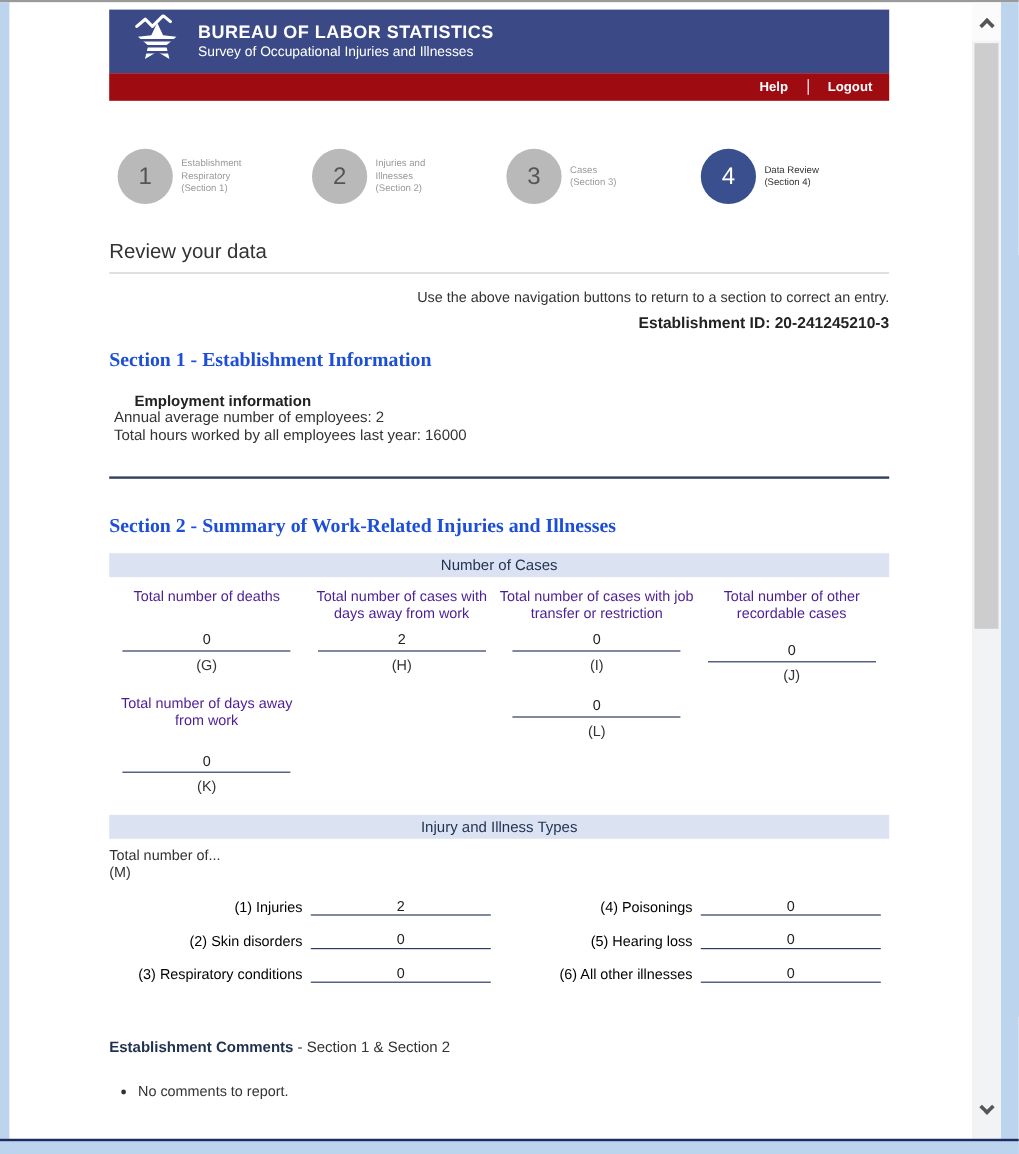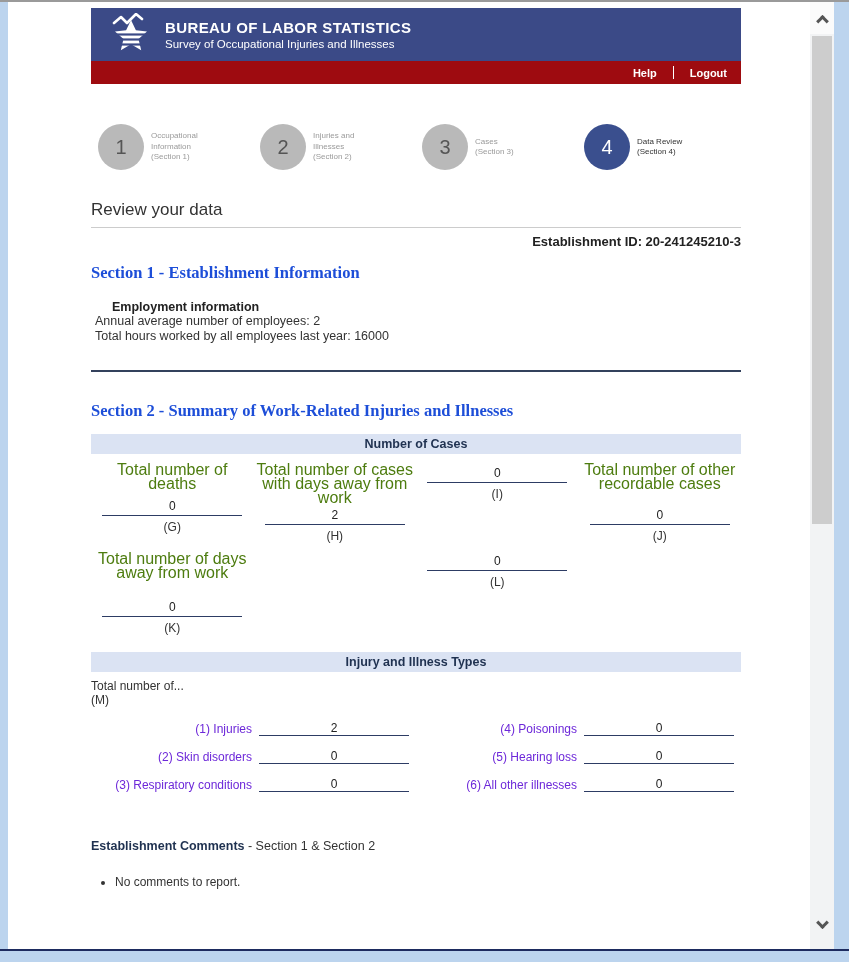--- a/index.html
+++ b/index.html
@@ -51,42 +51,42 @@
   .divider { border:none; border-top:2px solid #33415c; }
 
   
   .s1-title { margin-top:14px; }
   .emp-head { margin-top:17px; font-size:12.5px; font-weight:bold; color:#222;padding-left:21px; }
   .emp-line { font-size:12.5px; color:#333; line-height:15px; margin-left:4px; }
   .div-1 { margin-top:26px; }
 
   
   .s2-title { margin-top:29px; }
-  .band { margin-top:13px; background:#dbe3f3; color:#1f3150; font-weight:bold; font-size:12.5px;
+  .band { margin-top:13px; background:#dbe3f3; color:#1f3150; font-weight:normal; font-size:12.5px;
           text-align:center; padding:3px 0; }
   .noc-row { display:flex; margin-top:9px; }
   .noc-col { width:162.5px; text-align:center; }
-  .noc-label { font-size:16px; color:#4d7c0f; line-height:14px; min-height:33px; }
+  .noc-label { font-size:12px; color:#4c1d95; line-height:14px; min-height:33px; }
   .noc-value { font-size:12px; color:#222; width:86%; margin:3px auto 0 auto; padding-bottom:2px;
                border-bottom:1px solid #2d3c64; }
   .noc-letter { font-size:12px; color:#333; padding-top:4px; }
   .noc-col.shifted .noc-value { margin-top:12px; }
 
   .nod-row { display:flex; margin-top:9px; padding-bottom:4px; }
   .nod-left { width:162.5px; text-align:center; }
   .nod-right { width:162.5px; margin-left:162.5px; text-align:center; }
   .nod-right .noc-label { margin-top:8px; }
   .nod-left .noc-value { margin-top:15px; }
   .nod-right .noc-value { margin-top:2px; }
 
   .inj-intro { margin-top:7px; font-size:12px; color:#333; line-height:14px; }
   .inj-cols { display:flex; margin-top:12px; }
   .inj-col { width:325px; }
   .inj-item { display:flex; align-items:flex-end; height:17px; margin-bottom:11px; }
-  .inj-label { width:168px; text-align:right; font-size:12px; color:#6d28d9; padding-right:7px; }
+  .inj-label { width:168px; text-align:right; font-size:12px; color:#000000; padding-right:7px; }
   .inj-line { width:150px; text-align:center; font-size:12px; color:#222; border-bottom:1px solid #2d3c64; }
 
   
   .comments-head { margin-top:36px; font-size:12.5px; color:#333; }
   .comments-head b { color:#1f3150; }
   .comments-list { margin-top:22px; margin-left:24px; }
   .comments-list li { font-size:12px; color:#333; }
 </style>
 </head>
 <body>
@@ -120,21 +120,21 @@
       <div class="redbar">
         <a>Help</a>
         <span class="nav-sep"></span>
         <a>Logout</a>
       </div>
 
       <div class="steps">
         <div class="step">
           <div class="step-circle">1</div>
           <div class="step-label">
-            <div>Occupational Information</div>
+            <div>Establishment Respiratory</div>
             <div>(Section 1)</div>
           </div>
         </div>
         <div class="step">
           <div class="step-circle">2</div>
           <div class="step-label">
             <div>Injuries and Illnesses</div>
             <div>(Section 2)</div>
           </div>
         </div>
@@ -149,20 +149,21 @@
           <div class="step-circle">4</div>
           <div class="step-label">
             <div>Data Review</div>
             <div>(Section 4)</div>
           </div>
         </div>
       </div>
 
       <div class="review-title">Review your data</div>
       <hr class="rule">
+      <div class="instruction">Use the above navigation buttons to return to a section to correct an entry.</div>
       <div class="est-id">Establishment ID: 20-241245210-3</div>
 
       <div class="sec-title s1-title">Section 1 - Establishment Information</div>
       <div class="emp-head">Employment information</div>
       <div class="emp-line">Annual average number of employees: 2</div>
       <div class="emp-line">Total hours worked by all employees last year: 16000</div>
       <hr class="divider div-1">
 
       <div class="sec-title s2-title">Section 2 - Summary of Work-Related Injuries and Illnesses</div>
 
@@ -172,20 +173,21 @@
           <div class="noc-label">Total number of deaths</div>
           <div class="noc-value">0</div>
           <div class="noc-letter">(G)</div>
         </div>
         <div class="noc-col">
           <div class="noc-label">Total number of cases with days away from work</div>
           <div class="noc-value">2</div>
           <div class="noc-letter">(H)</div>
         </div>
         <div class="noc-col">
+          <div class="noc-label">Total number of cases with job transfer or restriction</div>
           <div class="noc-value">0</div>
           <div class="noc-letter">(I)</div>
         </div>
         <div class="noc-col shifted">
           <div class="noc-label">Total number of other recordable cases</div>
           <div class="noc-value">0</div>
           <div class="noc-letter">(J)</div>
         </div>
       </div>
 

